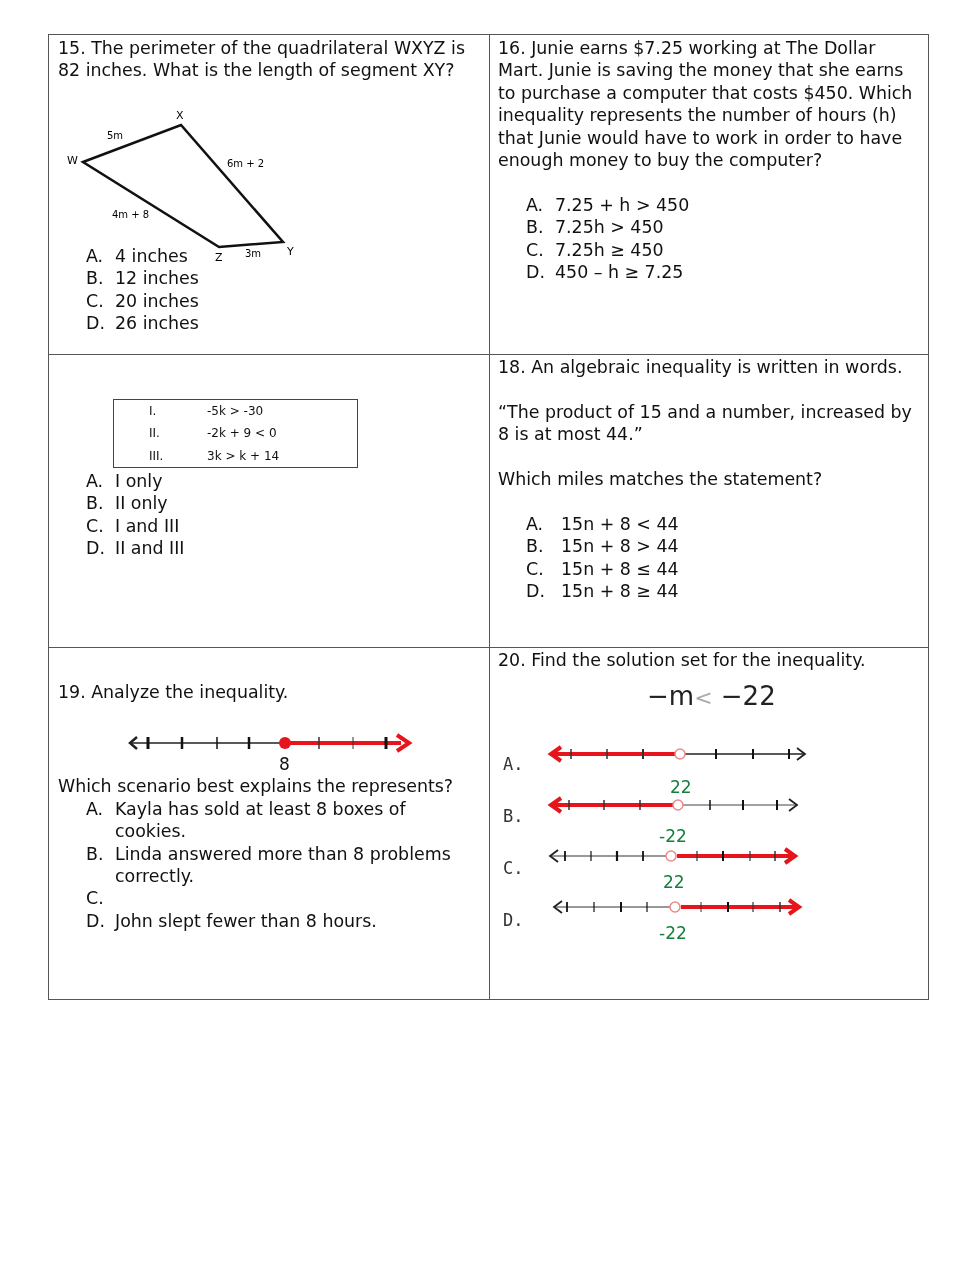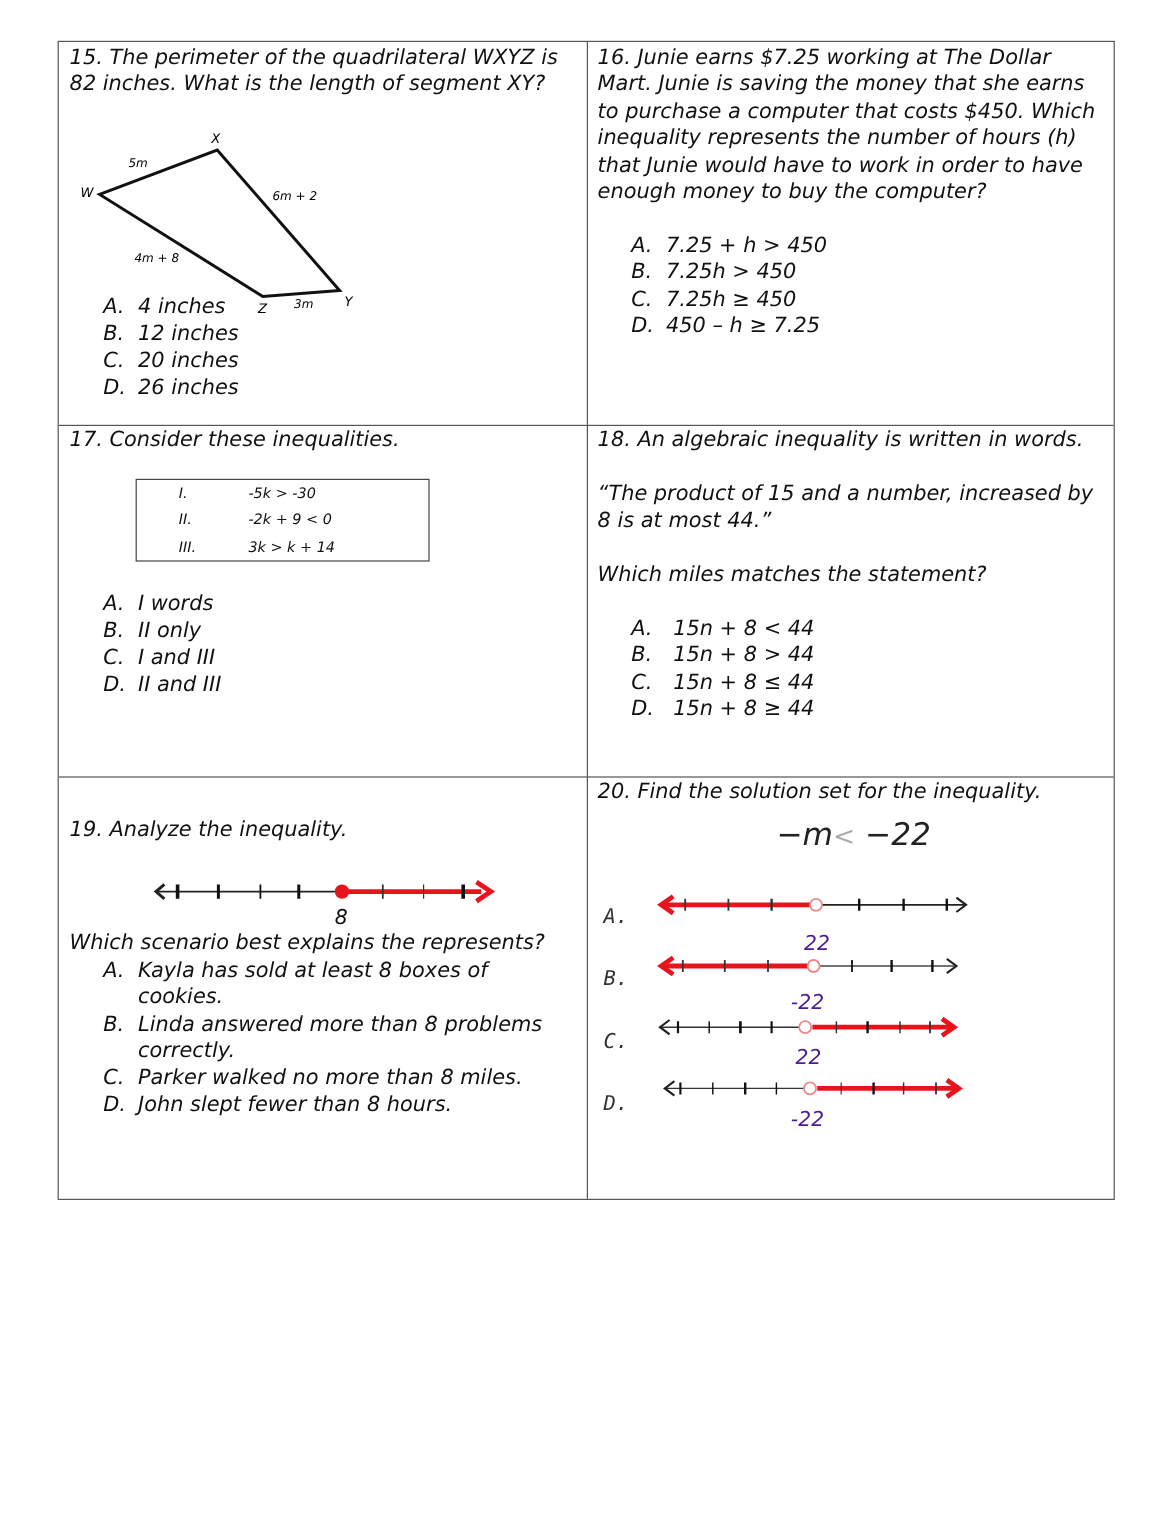--- a/index.html
+++ b/index.html
@@ -1,36 +1,36 @@
 <!DOCTYPE html>
 <html><head>
 <meta charset="utf-8">
 <style>
   html, body { margin:0; padding:0; background:#ffffff; }
   body { width:979px; height:1266px; position:relative; overflow:hidden;
          font-family:"DejaVu Sans", sans-serif; color:#111; }
   .grid { position:absolute; left:48px; top:34px; width:881px; height:966px;
-          border:1px solid #555; box-sizing:border-box;font-style:italic; }
+          border:1px solid #555; box-sizing:border-box; }
   .vline { position:absolute; left:440px; top:0; width:1px; height:100%; background:#555; }
   .hline { position:absolute; left:0; width:100%; height:1px; background:#555; }
   .cell { position:absolute; box-sizing:border-box; padding:2px 9px; font-size:17.4px; line-height:22.4px; }
   .cell p { margin:0; }
   .choices { margin:0; padding:0 0 0 28px; list-style:none; }
   .choices li { display:flex; }
   .choices .lt { width:29px; flex:none; }
   .choices.wide .lt { width:35px; }
   .gap { height:22.4px; }
   .figure { position:absolute; }
   .ineq-box { position:absolute; left:64px; top:45px; width:245px; height:69px; border:1px solid #444; box-sizing:border-box; }
   .ineq-row { position:absolute; left:36px; font-size:12px; line-height:22.4px; white-space:nowrap; }
   .ineq-row .num { display:inline-block; width:58px; }
   .q20-eq { position:absolute; left:158px; top:38px; font-size:26px; font-family:"DejaVu Sans", sans-serif; color:#222; }
   .q20-eq .op { color:#aaa; font-size:22px; }
   .opt-letter { position:absolute; font-size:17px; font-family:"DejaVu Sans Mono", monospace; color:#333; }
-  .nl-label { position:absolute; font-size:17px; color:#4c1d95; }
+  .nl-label { position:absolute; font-size:17px; color:#15803d; }
 </style>
 </head>
 <body>
 
 <div class="grid">
   <div class="vline"></div>
   <div class="hline" style="top:319px"></div>
   <div class="hline" style="top:612px"></div>
 
   <div class="cell" style="left:0;top:0;width:440px;height:319px">
@@ -84,30 +84,29 @@
           <span>7.25h ≥ 450</span>
         </li>
       <li>
           <span class="lt">D.</span>
           <span>450 – h ≥ 7.25</span>
         </li>
     </ul>
   </div>
 
   <div class="cell" style="left:0;top:319px;width:440px;height:293px">
-    <p>17. Consider these inequalities.</p>
     <div class="ineq-box"></div>
     <div class="ineq-row" style="left:100px;top:46px"><span class="num">I.</span><span>-5k &gt; -30</span></div>
     <div class="ineq-row" style="left:100px;top:68px"><span class="num">II.</span><span>-2k + 9 &lt; 0</span></div>
     <div class="ineq-row" style="left:100px;top:91px"><span class="num">III.</span><span>3k &gt; k + 14</span></div>
     <div style="height:114px"></div>
     <ul class="choices">
       <li>
           <span class="lt">A.</span>
-          <span>I words</span>
+          <span>I only</span>
         </li>
       <li>
           <span class="lt">B.</span>
           <span>II only</span>
         </li>
       <li>
           <span class="lt">C.</span>
           <span>I and III</span>
         </li>
       <li>
@@ -167,21 +166,20 @@
       <li>
           <span class="lt">A.</span>
           <span>Kayla has sold at least 8 boxes of cookies.</span>
         </li>
       <li>
           <span class="lt">B.</span>
           <span>Linda answered more than 8 problems correctly.</span>
         </li>
       <li>
           <span class="lt">C.</span>
-          <span>Parker walked no more than 8 miles.</span>
         </li>
       <li>
           <span class="lt">D.</span>
           <span>John slept fewer than 8 hours.</span>
         </li>
     </ul>
   </div>
 
   <div class="cell" style="left:440px;top:612px;width:441px;height:260px">
     <p>20. Find the solution set for the inequality.</p>

